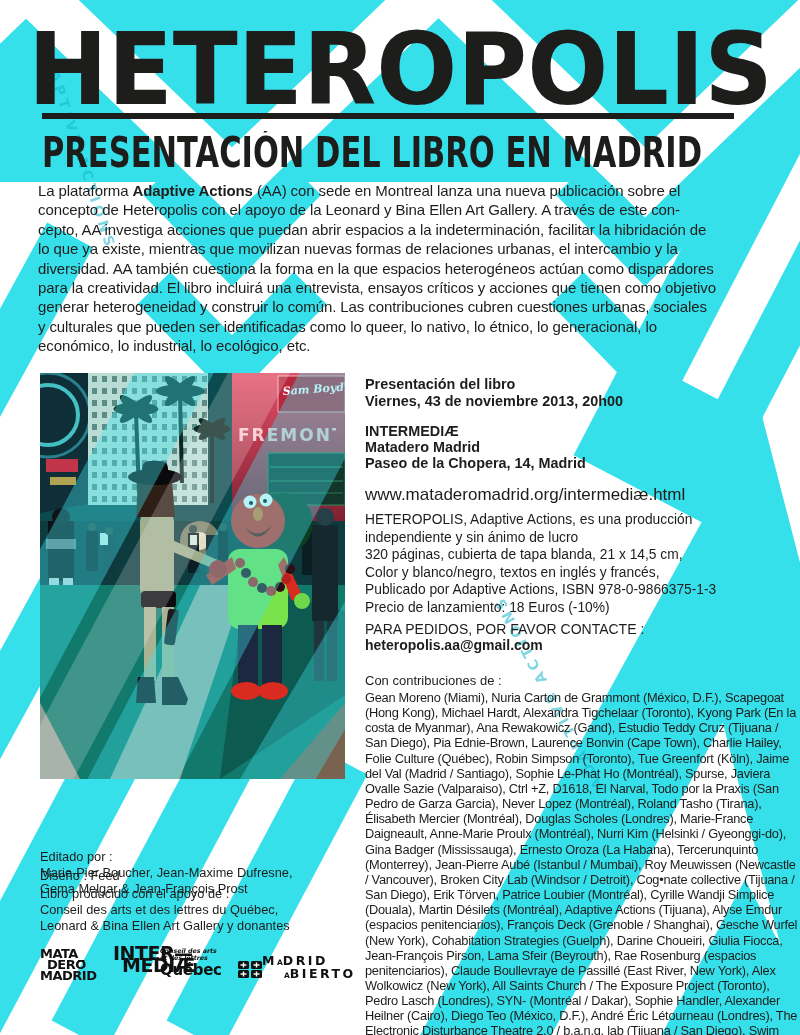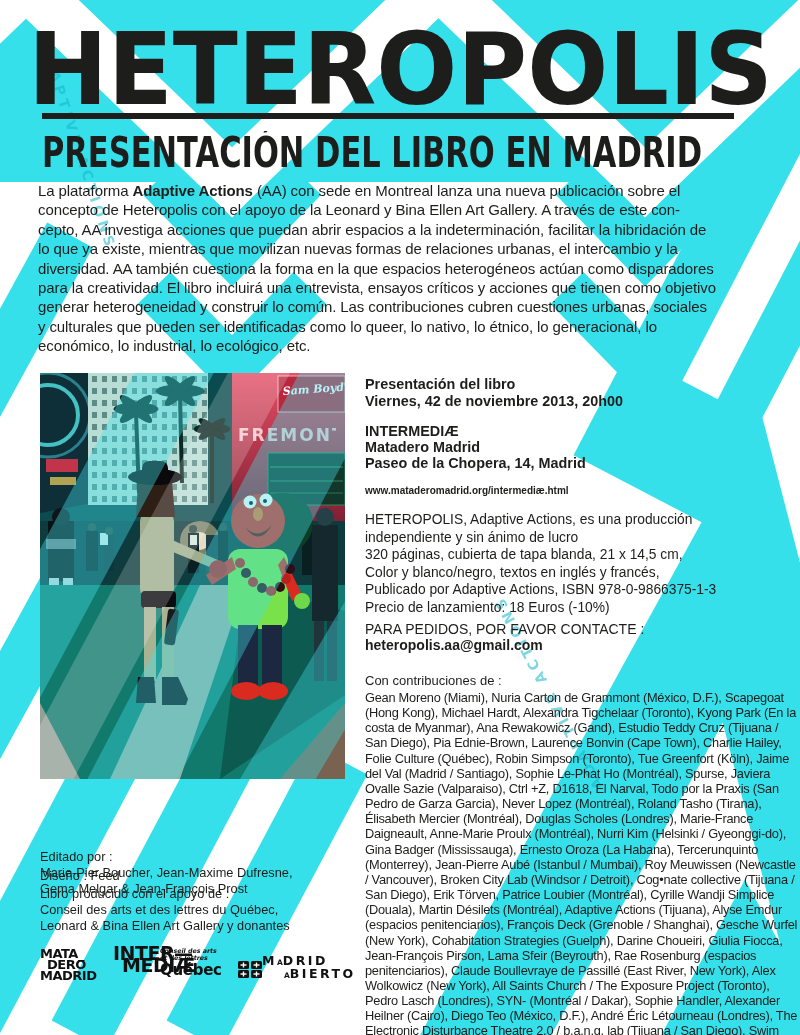--- a/index.html
+++ b/index.html
@@ -14,21 +14,21 @@
   .title-svg{left:26px;top:20px;}
   .underline{left:42px;top:113px;width:692px;height:6px;background:#1d1d1b;}
   .subtitle-svg{left:40px;top:131px;}
   .intro{left:38px;top:181px;width:742px;font-size:15px;line-height:19.4px;
          letter-spacing:-0.1px;white-space:pre-line;}
   .intro b{font-weight:bold;}
   .photo{left:40px;top:373px;width:305px;height:406px;overflow:hidden;}
   .rc{left:365px;width:434px;}
   .when{top:376px;font-size:14.4px;line-height:16.6px;white-space:pre-line;font-weight:bold;}
   .venue{top:423px;font-size:14.4px;line-height:16.2px;white-space:pre-line;font-weight:bold;}
-  .url1{top:485px;font-size:10px;font-weight:bold;}
+  .url1{top:485px;font-size:17px;font-weight:normal;}
   .production{top:511px;font-size:13.8px;line-height:17.6px;white-space:pre-line;}
   .orders-label{top:621px;font-size:14px;}
   .orders-email{top:637px;font-size:14px;font-weight:bold;}
   .contrib-label{top:673px;font-size:13px;}
   .contrib-list{top:690px;font-size:12.8px;line-height:15.15px;letter-spacing:-0.25px;}
   .lc{left:40px;width:310px;}
   .aa-url{top:788px;font-size:13.4px;font-weight:bold;letter-spacing:-0.2px;}
   .edited{top:817px;font-size:12.8px;line-height:15.8px;white-space:pre-line;margin-top:32px;}
   .design{top:868px;font-size:12.8px;}
   .support{top:886px;font-size:12.8px;line-height:15.8px;white-space:pre-line;}
@@ -251,21 +251,21 @@
       <g fill="none">
         <path d="M150,-30 L-80,400" stroke="rgba(64,224,235,0.40)" stroke-width="70"></path>
         <path d="M235,-30 L-5,420" stroke="rgba(255,255,255,0.20)" stroke-width="55"></path>
         <path d="M320,-30 L80,430" stroke="rgba(64,224,235,0.38)" stroke-width="80"></path>
         <path d="M395,140 L200,470" stroke="rgba(64,224,235,0.38)" stroke-width="65"></path>
       </g>
     </svg>
   </div>
 
   <div class="abs rc when">Presentación del libro
-Viernes, 42 de noviembre 2013, 20h00</div>
+Viernes, 43 de noviembre 2013, 20h00</div>
   <div class="abs rc venue">INTERMEDIÆ
 Matadero Madrid
 Paseo de la Chopera, 14, Madrid</div>
   <div class="abs rc url1">www.mataderomadrid.org/intermediæ.html</div>
   <div class="abs rc production">HETEROPOLIS, Adaptive Actions, es una producción
 independiente y sin ánimo de lucro
 320 páginas, cubierta de tapa blanda, 21 x 14,5 cm,
 Color y blanco/negro, textos en inglés y francés,
 Publicado por Adaptive Actions, ISBN 978-0-9866375-1-3
 Precio de lanzamiento: 18 Euros (-10%)</div>

